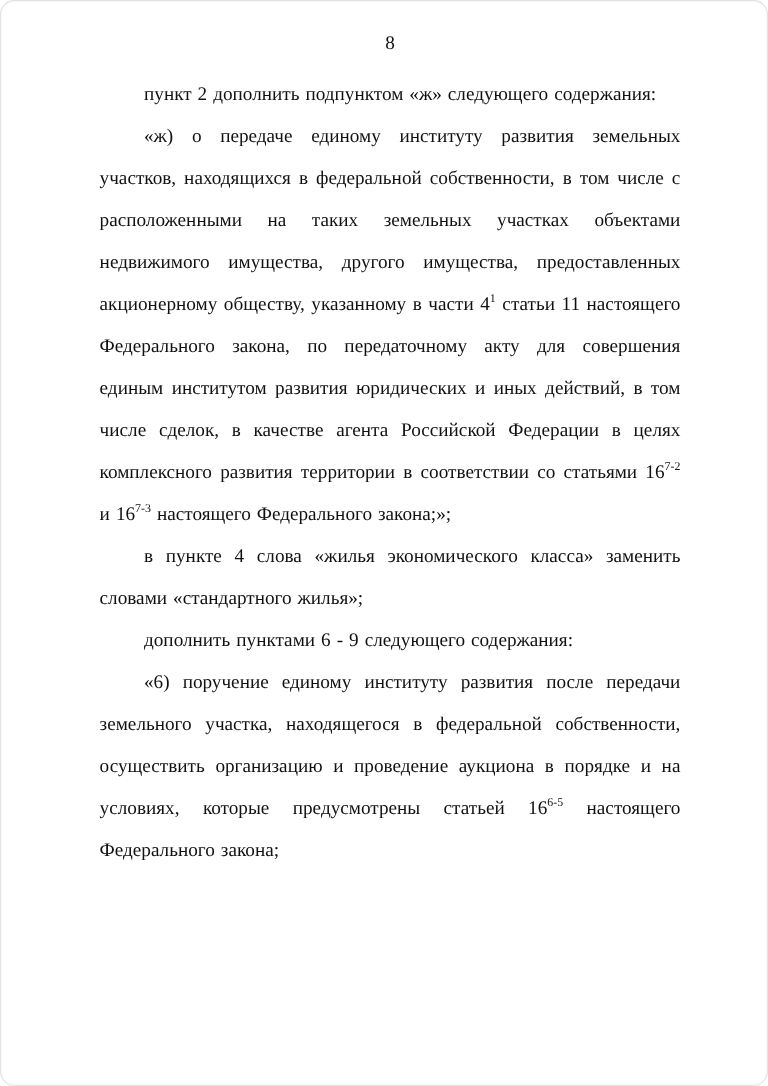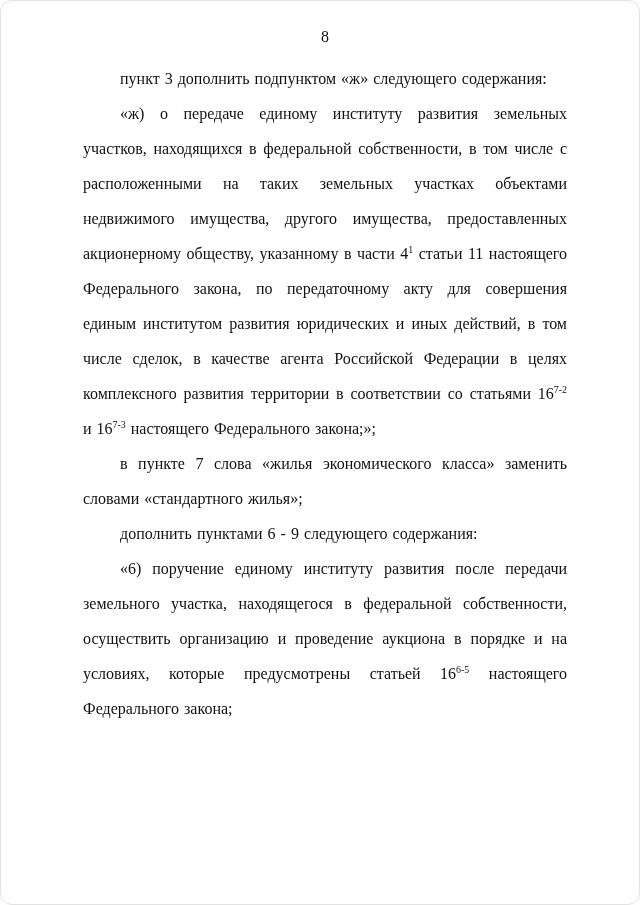--- a/index.html
+++ b/index.html
@@ -38,19 +38,19 @@
     font-size: 62%;
     line-height: 0;
   }
 </style>
 </head>
 <body>
 
 <div class="page">
   <div class="page-number">8</div>
   <div class="doc-body">
-      <p>пункт 3 дополнить подпунктом «ж» следующего содержания:</p>
+      <p>пункт 2 дополнить подпунктом «ж» следующего содержания:</p>
       <p>«ж) о передаче единому институту развития земельных участков, находящихся в федеральной собственности, в том числе с расположенными на таких земельных участках объектами недвижимого имущества, другого имущества, предоставленных акционерному обществу, указанному в части 4<sup>1</sup> статьи 11 настоящего Федерального закона, по передаточному акту для совершения единым институтом развития юридических и иных действий, в том числе сделок, в качестве агента Российской Федерации в целях комплексного развития территории в соответствии со статьями 16<sup>7-2</sup> и 16<sup>7-3</sup> настоящего Федерального закона;»;</p>
-      <p>в пункте 7 слова «жилья экономического класса» заменить словами «стандартного жилья»;</p>
+      <p>в пункте 4 слова «жилья экономического класса» заменить словами «стандартного жилья»;</p>
       <p>дополнить пунктами 6 - 9 следующего содержания:</p>
       <p>«6) поручение единому институту развития после передачи земельного участка, находящегося в федеральной собственности, осуществить организацию и проведение аукциона в порядке и на условиях, которые предусмотрены статьей 16<sup>6-5</sup> настоящего Федерального закона;</p>
     </div>
 </div>
 
 </body></html>

